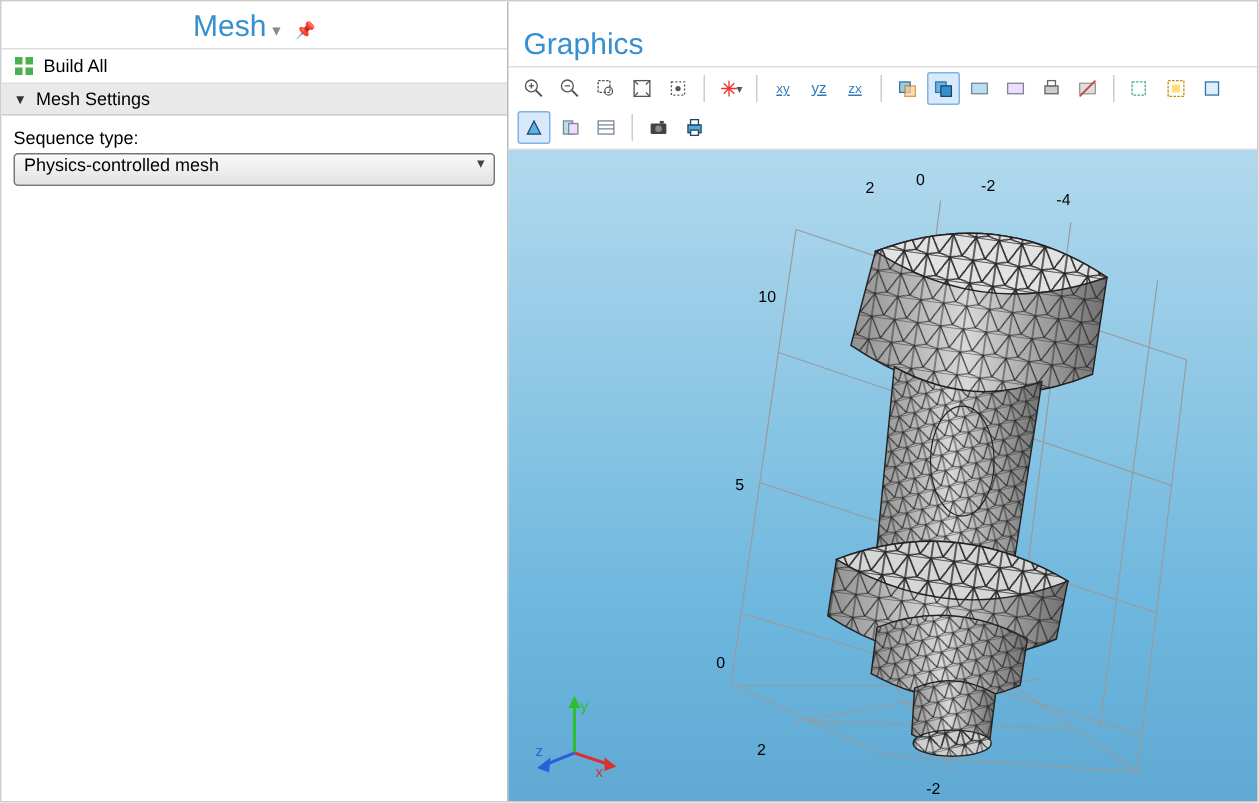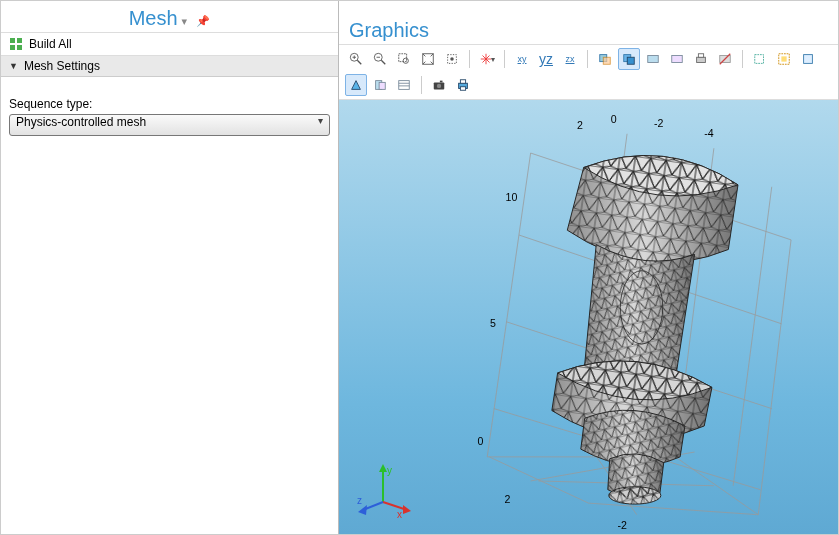--- a/index.html
+++ b/index.html
@@ -7,21 +7,21 @@
 
 
 .left-panel { width: 338px; border-right: 1px solid #bbb; display: flex; flex-direction: column; background: #fff; }
 .panel-header { padding: 6px 10px 2px 10px; font-size: 20px; color: #3690cf; font-weight: 300; border-bottom: 1px solid #ddd; display: flex; align-items: center; justify-content: center; }
 .panel-header .right-icons span { font-size: 11px; color: #888; margin-left: 4px; cursor: default; }
 .toolbar-row { padding: 4px 8px; display: flex; align-items: center; border-bottom: 1px solid #ddd; font-size: 12px; }
 .toolbar-row .build-icon { display: inline-flex; width: 14px; height: 14px; margin-right: 6px; align-items: center; justify-content: center; }
 .section-header { background: #e9e9e9; border-bottom: 1px solid #ccc; padding: 3px 8px; font-size: 12px; display: flex; align-items: center; }
 .section-header .arrow { font-size: 9px; margin-right: 6px; color: #333; }
 .form-area { padding: 8px 8px; font-size: 12px; }
-.form-label { margin: 12px 0 3px 0; }
+.form-label { margin: 0 0 3px 0; }
 .form-select { width: 100%; height: 22px; border: 1px solid #777; border-radius: 3px;
   background: linear-gradient(#fafafa, #e2e2e2);
   font-size: 12px; padding: 0 20px 0 6px; position: relative; display: flex; align-items: flex-start; cursor: default; }
 .form-select::after { content: "▾"; position: absolute; right: 6px; font-size: 10px; color: #444; }
 
 
 .right-panel { flex: 1; display: flex; flex-direction: column; position: relative; min-width: 0; }
 .graphics-header { padding: 18px 10px 2px 10px; font-size: 20px; color: #3690cf; font-weight: 300; border-bottom: 1px solid #ddd; }
 .graphics-toolbars { padding: 3px 6px; border-bottom: 1px solid #ddd; display: flex; flex-wrap: wrap; gap: 2px; align-items: center; font-size: 13px; color: #555; }
 .tbtn { width: 22px; height: 22px; display: inline-flex; align-items: center; justify-content: center; border: 1px solid transparent; border-radius: 2px; cursor: default; }
@@ -108,21 +108,21 @@
       </span>
     <span class="sep"></span>
     <span class="tbtn">
         <svg viewBox="0 0 16 16">
           <path d="M8 2 L8 14 M2 8 L14 8 M4 4 L12 12 M12 4 L4 12" stroke="#e33" stroke-width="1"></path>
         </svg>
         <span style="font-size:8px;color:#555;margin-left:-2px">▾</span>
       </span>
     <span class="sep"></span>
     <span class="tbtn" style="font-size:9px;color:#3279b7;text-decoration:underline">xy</span>
-    <span class="tbtn" style="font-size:14px;color:#3279b7;text-decoration:underline">yz</span>
+    <span class="tbtn" style="font-size:10px;color:#3279b7;text-decoration:underline">yz</span>
     <span class="tbtn" style="font-size:9px;color:#3279b7;text-decoration:underline">zx</span>
     <span class="sep"></span>
     <span class="tbtn">
         <svg viewBox="0 0 16 16">
           <rect x="2" y="3" width="8" height="8" fill="#9cd" stroke="#37a"></rect>
           <rect x="6" y="6" width="8" height="8" fill="#fc9" stroke="#c70" opacity="0.7"></rect>
         </svg>
       </span>
     <span class="tbtn active">
         <svg viewBox="0 0 16 16">

